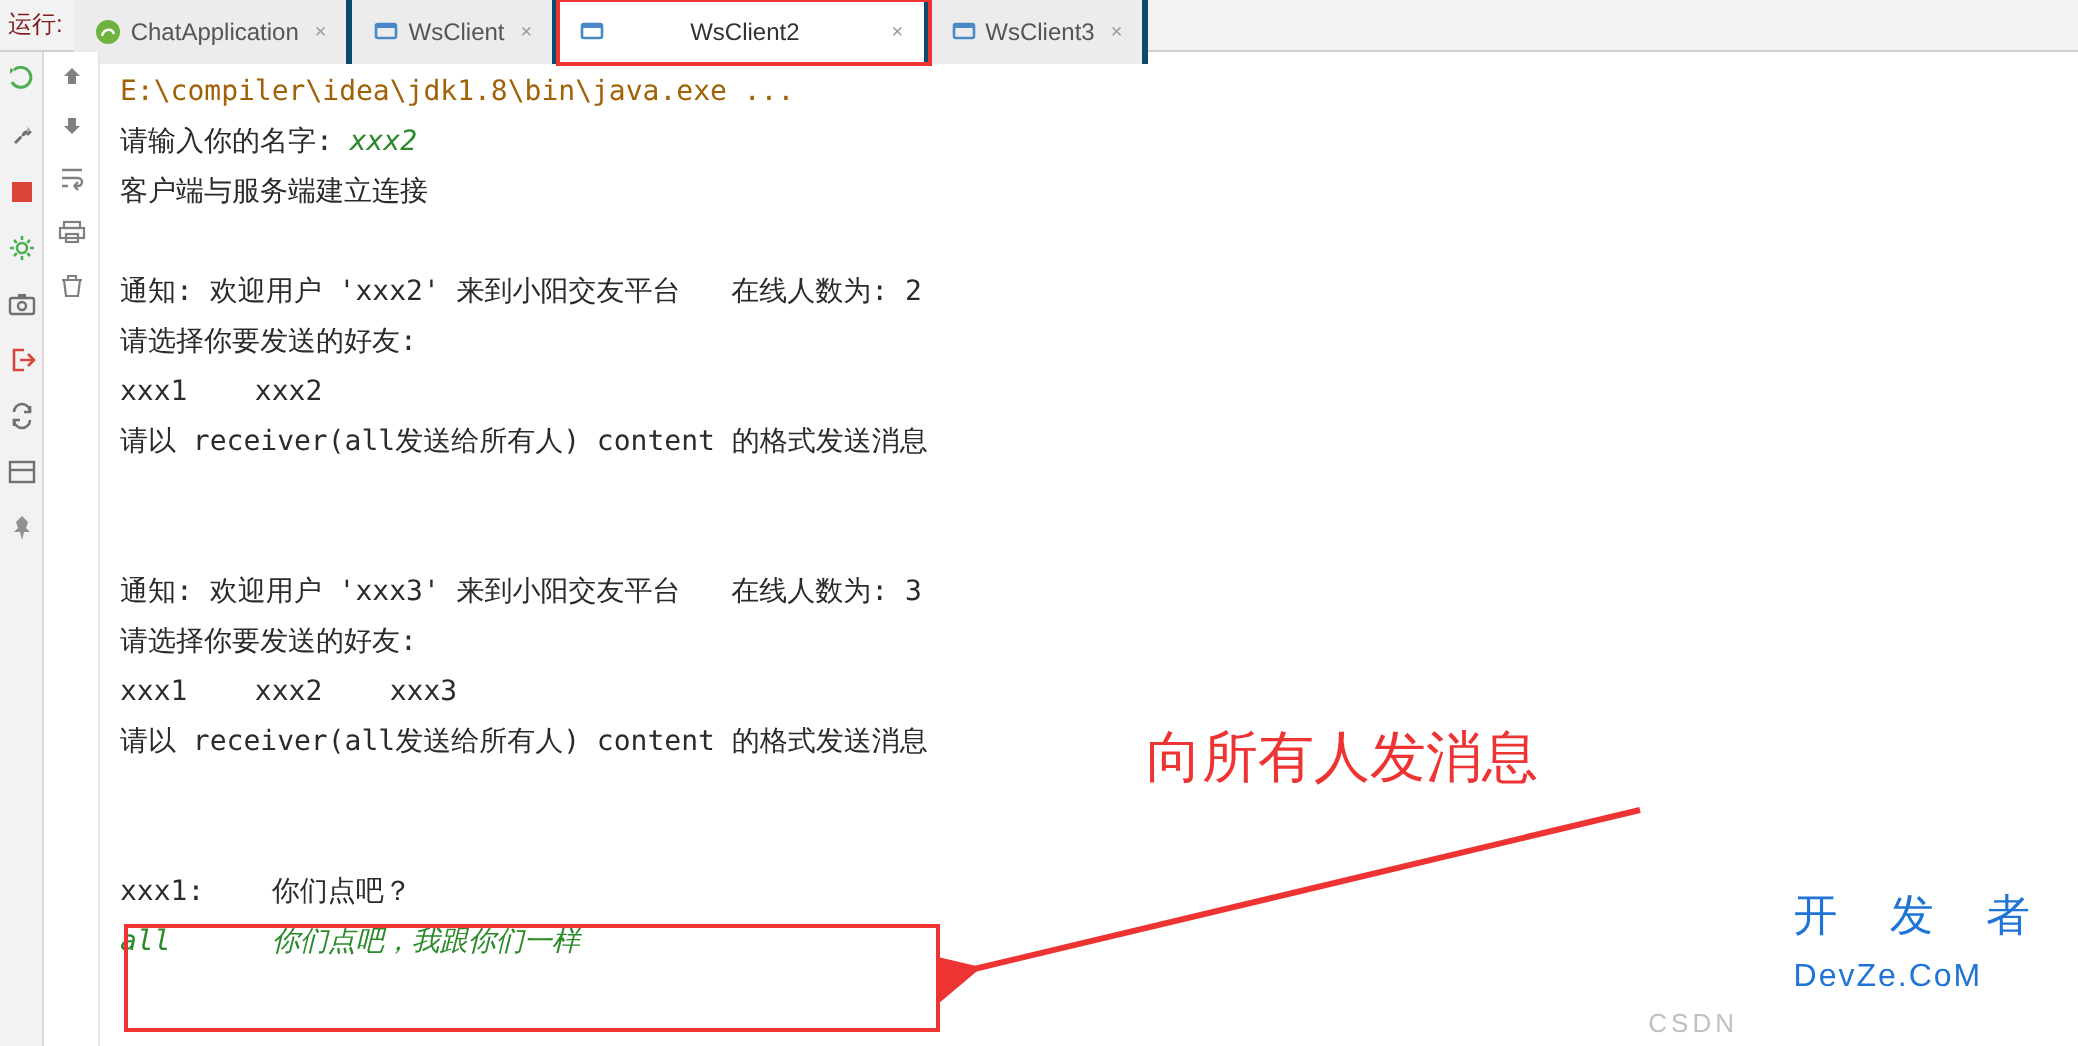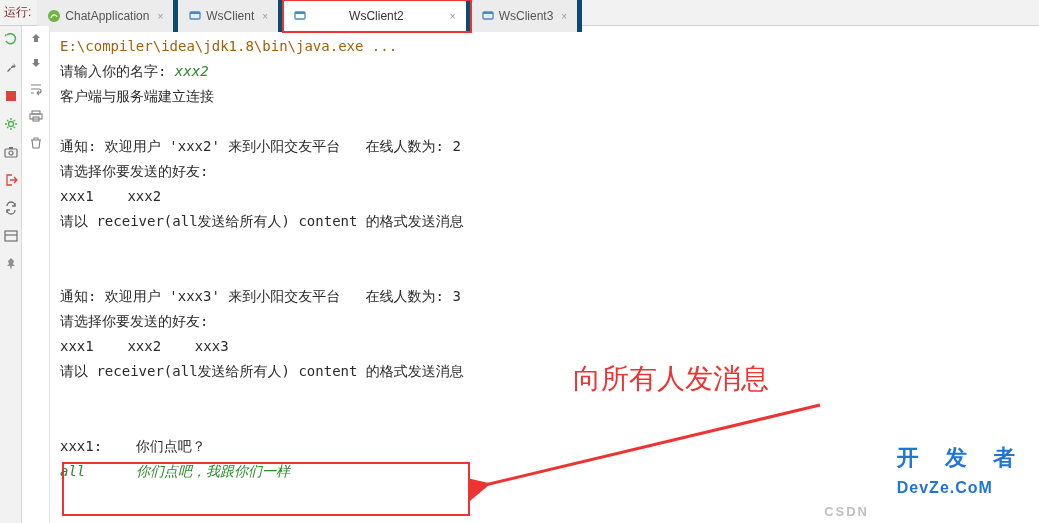--- a/index.html
+++ b/index.html
@@ -29,21 +29,21 @@
   .tabs {
     display: flex;
     height: 100%;
   }
   .tab {
     display: flex;
     align-items: center;
     padding: 16px 10px;
     font-size: 12px;
     color: #555;
-    border-right: 5px solid #0c4a6e;
+    border-right: 3px solid #0c4a6e;
     cursor: pointer;
     background: #ececec;
     gap: 4px;
   }
   .tab.active {
     background: #fff;
     color: #333;
   }
   .tab.highlighted {
     outline: 2px solid #e33;
@@ -136,30 +136,29 @@
     pointer-events: none;
   }
   .watermark {
     position: absolute;
     right: 10px;
     bottom: 6px;
     font-size: 13px;
     color: #c0c0c0;
     letter-spacing: 2px;
     pointer-events: none;
-    font-weight: bold;
   }
   .logo {
     position: absolute;
     right: 14px;
     bottom: 24px;
     color: #1f74d6;
     font-size: 22px;
     letter-spacing: 10px;
-    font-weight: 700;
+    font-weight: 400;
     pointer-events: none;
   }
 </style>
 </head>
 <body>
 
 <div class="top-row">
   <span class="run-label">运行:</span>
   <div class="tabs">
     <div class="tab">

